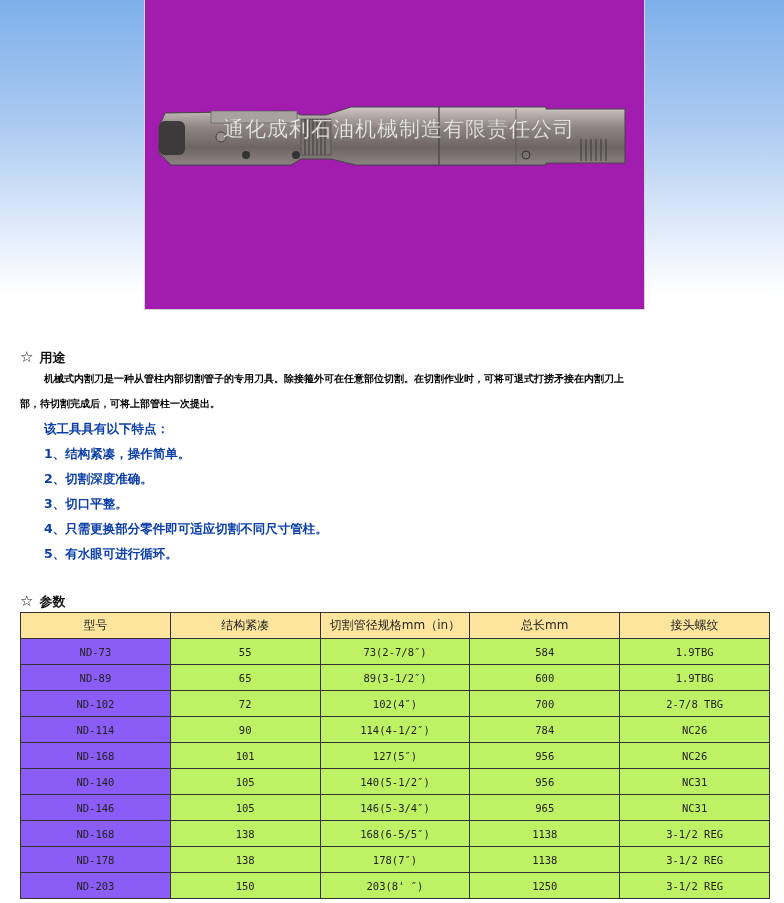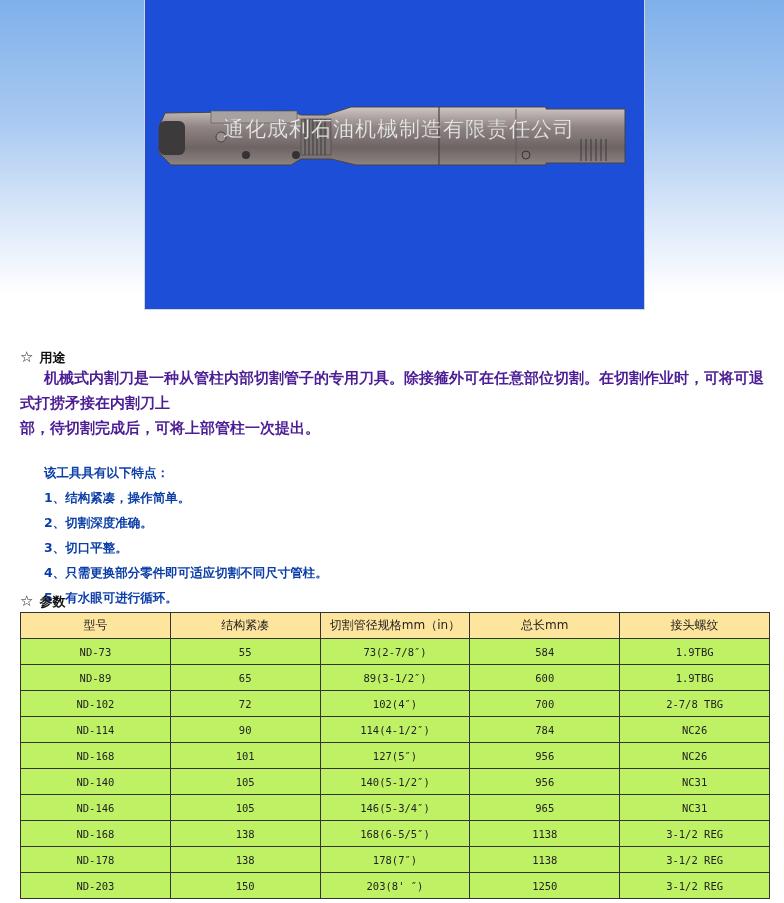--- a/index.html
+++ b/index.html
@@ -3,50 +3,50 @@
   <meta charset="utf-8">
   <style>
     html, body { margin:0; padding:0; }
     body {
       width:784px; height:903px; position:relative; overflow:hidden;
       background: linear-gradient(to bottom, #7fb0ea 0px, #a9c9f1 120px, #dce9fa 220px, #ffffff 295px, #ffffff 903px);
       font-family: "DejaVu Sans", sans-serif;
     }
     .photo-box {
       position:absolute; left:144px; top:-1px; width:501px; height:311px;
-      background:#1d4ed8; border:1px solid #d4d4d4; box-sizing:border-box;
+      background:#a21caf; border:1px solid #d4d4d4; box-sizing:border-box;
     }
     .tool-svg { position:absolute; left:6px; top:105px; }
     .watermark {
       position:absolute; left:78px; top:115px; width:420px;
       font-family: "DejaVu Serif", serif; font-size:21px; letter-spacing:1px;
       color:rgba(255,255,255,0.85);
       -webkit-text-stroke:0.4px rgba(120,120,120,0.6);
       white-space:nowrap;
     }
     .section-title {
       position:absolute; left:20px; font-size:13px; font-weight:bold; color:#111;margin-top:12px;
     }
     .section-title .star { font-size:15px; margin-right:6px; font-weight:normal; }
     .para {
-      position:absolute; left:20px; width:744px; color:#4c1d95;
-      font-size:15px; font-weight:bold; line-height:25px;
+      position:absolute; left:20px; width:744px; color:#000000;
+      font-size:10px; font-weight:bold; line-height:25px;
     }
     .para .indent { display:inline-block; width:24px; }
-    .line { position:absolute; left:44px; color:#0b3ea8; font-size:12.5px; font-weight:bold;margin-top:44px; }
+    .line { position:absolute; left:44px; color:#0b3ea8; font-size:12.5px; font-weight:bold; }
     table.spec {
       position:absolute; left:20px; top:612px; width:750px;
       border-collapse:collapse; table-layout:fixed;
       font-family: "DejaVu Sans Mono", monospace; font-size:10.5px; color:#222;
     }
     table.spec td, table.spec th {
       border:1px solid #333; height:25px; padding:0; text-align:center; font-weight:normal;
     }
     table.spec th { background:#fde59e; font-family:"DejaVu Sans", sans-serif; font-size:12px; }
-    table.spec td.model { background:#bef264; }
+    table.spec td.model { background:#8b5cf6; }
     table.spec td { background:#bef264; }
   </style>
 </head>
 <body>
 
 <div class="photo-box">
   <svg class="tool-svg" width="480" height="70" viewBox="0 0 480 70">
     <defs>
       <linearGradient id="metal" x1="0" y1="0" x2="0" y2="1">
         <stop offset="0" stop-color="#cfc7c5"></stop>

